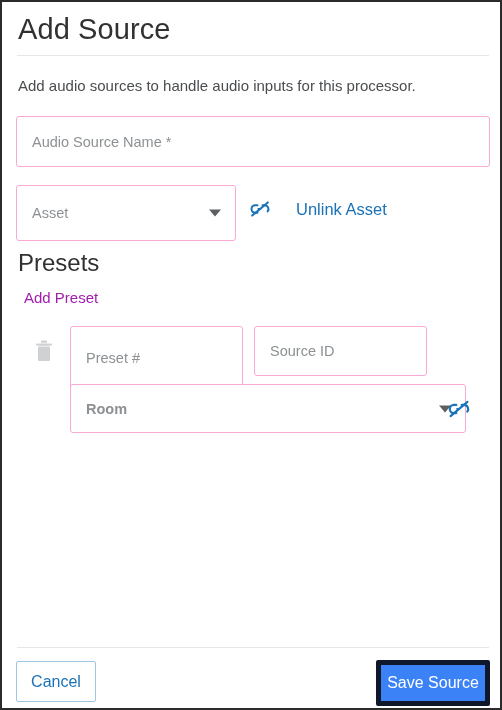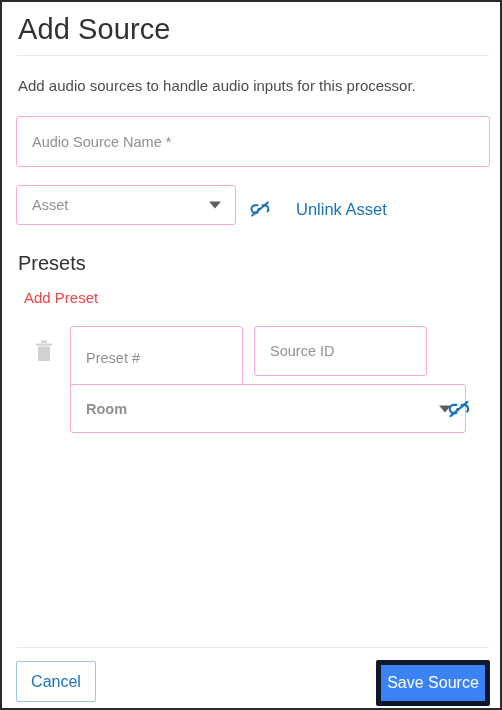--- a/index.html
+++ b/index.html
@@ -70,21 +70,21 @@
   .field .ph {
     font-size: 14.5px;
     color: #8d9194;
     padding-left: 15px;
     line-height: 20px;
     white-space: nowrap;
     user-select: none;
   }
 
   .name-field  { left: 14px;  top: 114px; width: 474px; height: 51px; }
-  .asset-field { left: 14px;  top: 183px; width: 220px; height: 40px; }
+  .asset-field { left: 14px;  top: 183px; width: 220px; height: 56px; }
   .preset-num  { left: 68px;  top: 324px; width: 173px; height: 64px; }
   .source-id   { left: 252px; top: 324px; width: 173px; height: 50px; }
   .room-field  { left: 68px;  top: 382px; width: 396px; height: 49px; font-weight: bold; }
 
   
   .caret {
     position: absolute;
     right: 14px;
     top: 50%;
     transform: translateY(-50%);
@@ -128,32 +128,32 @@
     width: 26px;
     height: 26px;
     cursor: pointer;
   }
 
   
   .presets-title {
     position: absolute;
     left: 16px;
     top: 245px;
-    font-size: 20px;
+    font-size: 24px;
     font-weight: 400;
     color: #2f3133;
     line-height: 32px;
     white-space: nowrap;
   }
   .add-preset {
     position: absolute;
     left: 22px;
     top: 286px;
     font-size: 15px;
-    color: #ef4444;
+    color: #a21caf;
     line-height: 20px;
     white-space: nowrap;
     cursor: pointer;
   }
 
   .trash-icon {
     position: absolute;
     left: 33px;
     top: 338px;
     width: 18px;

